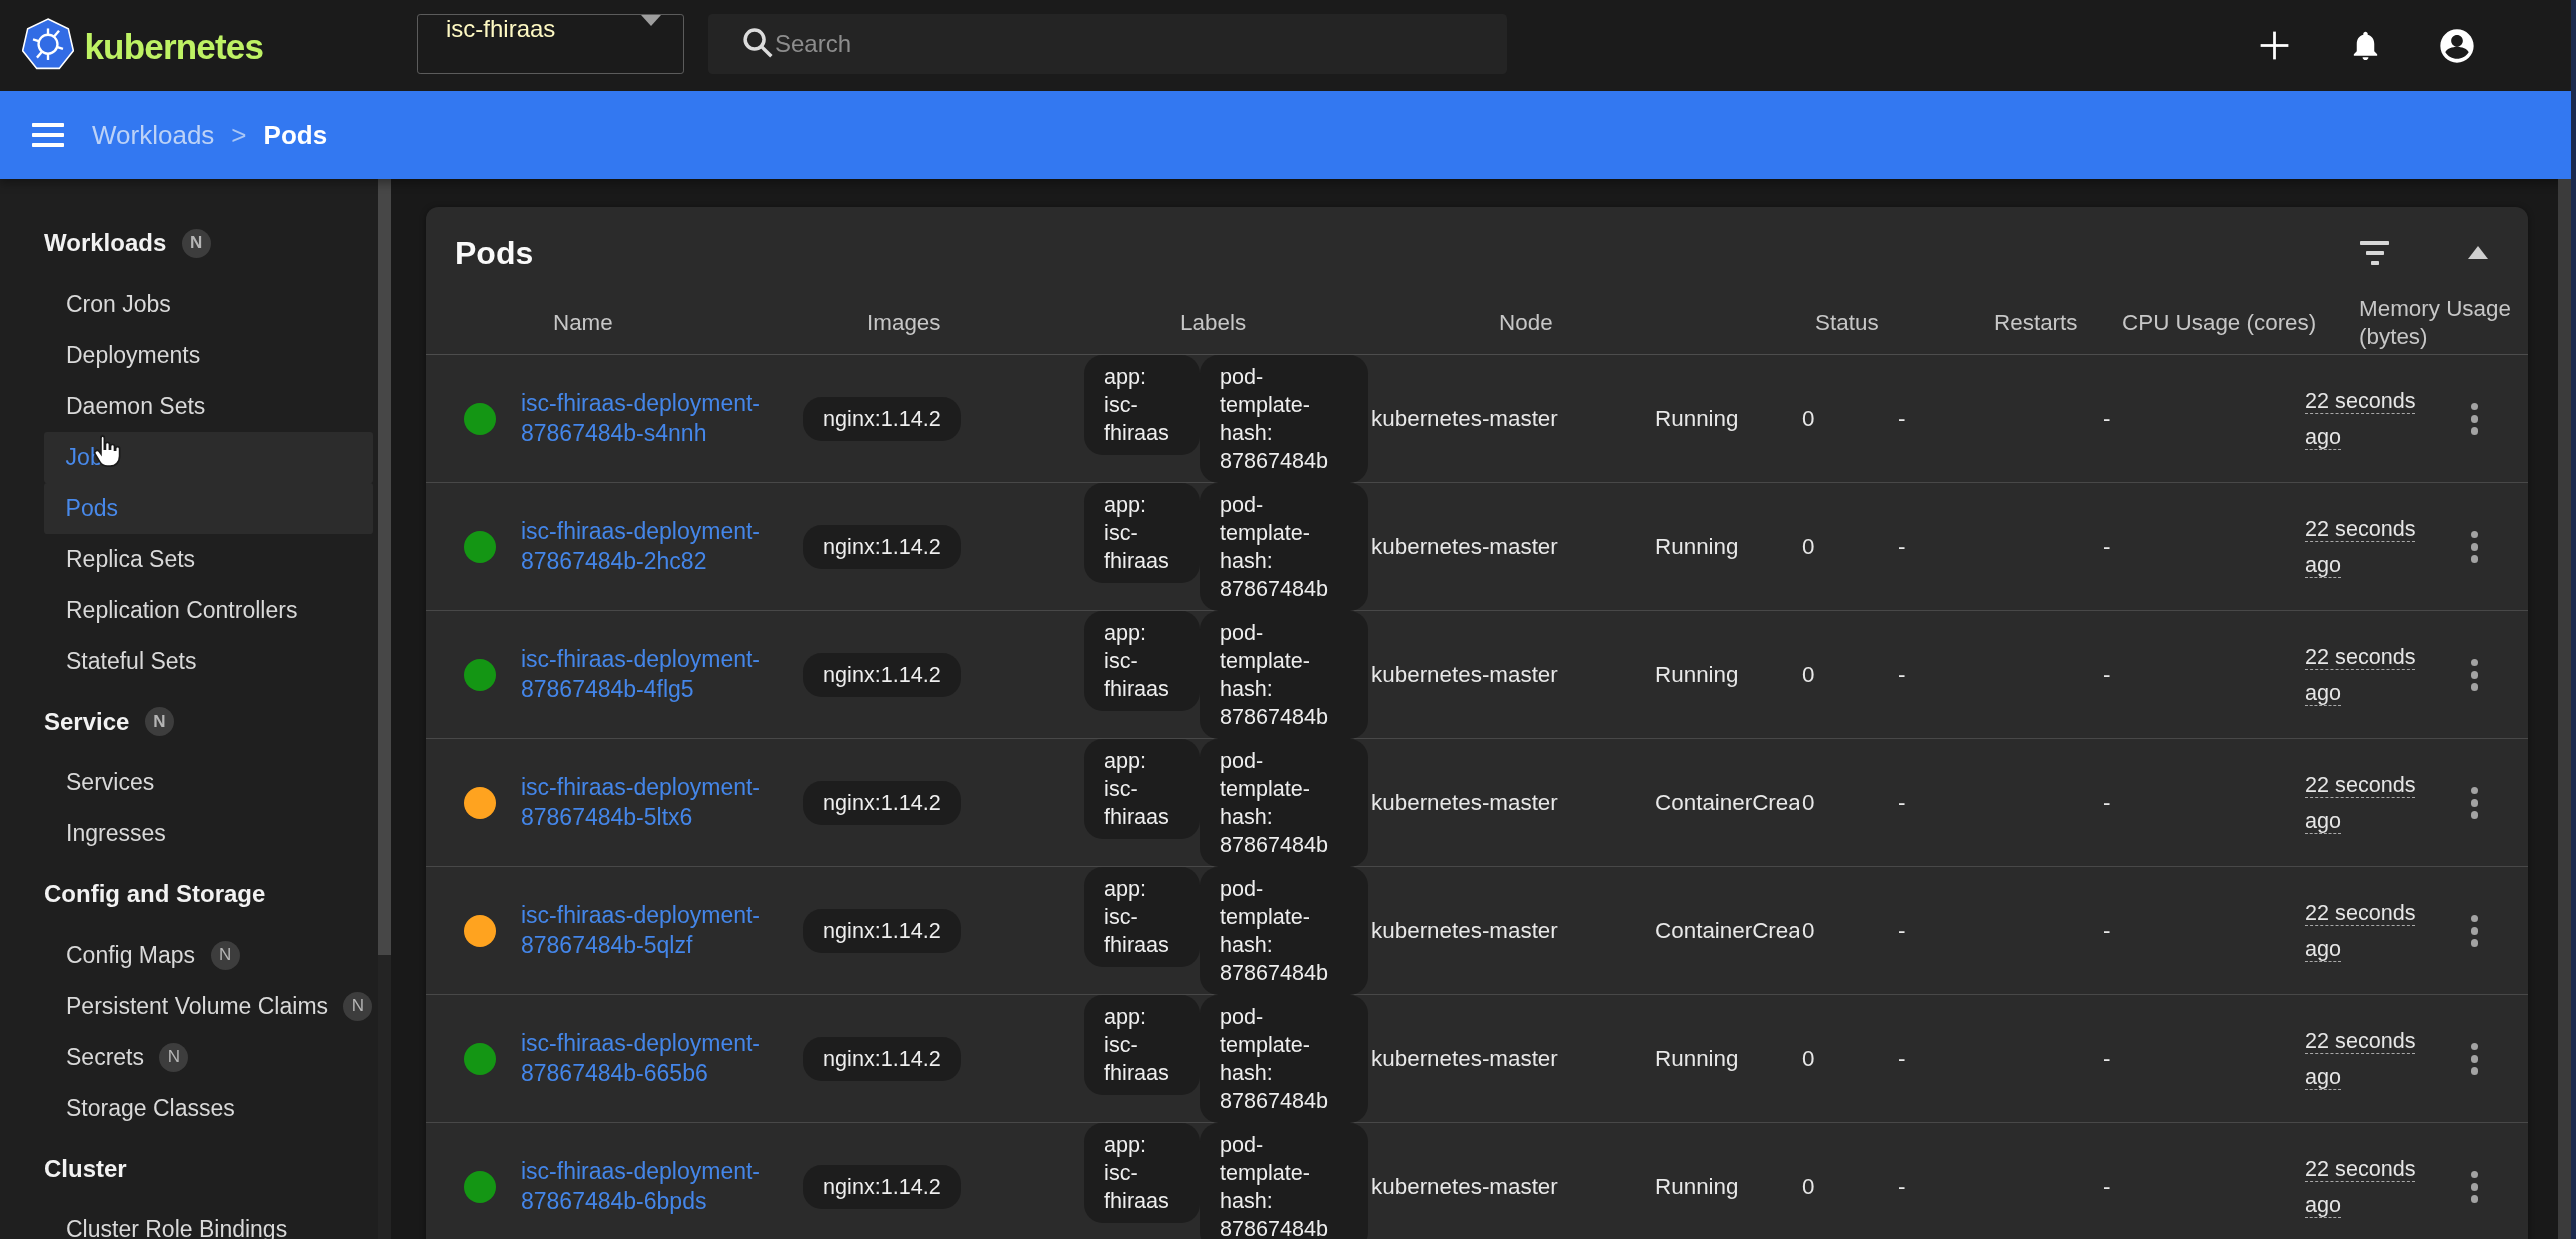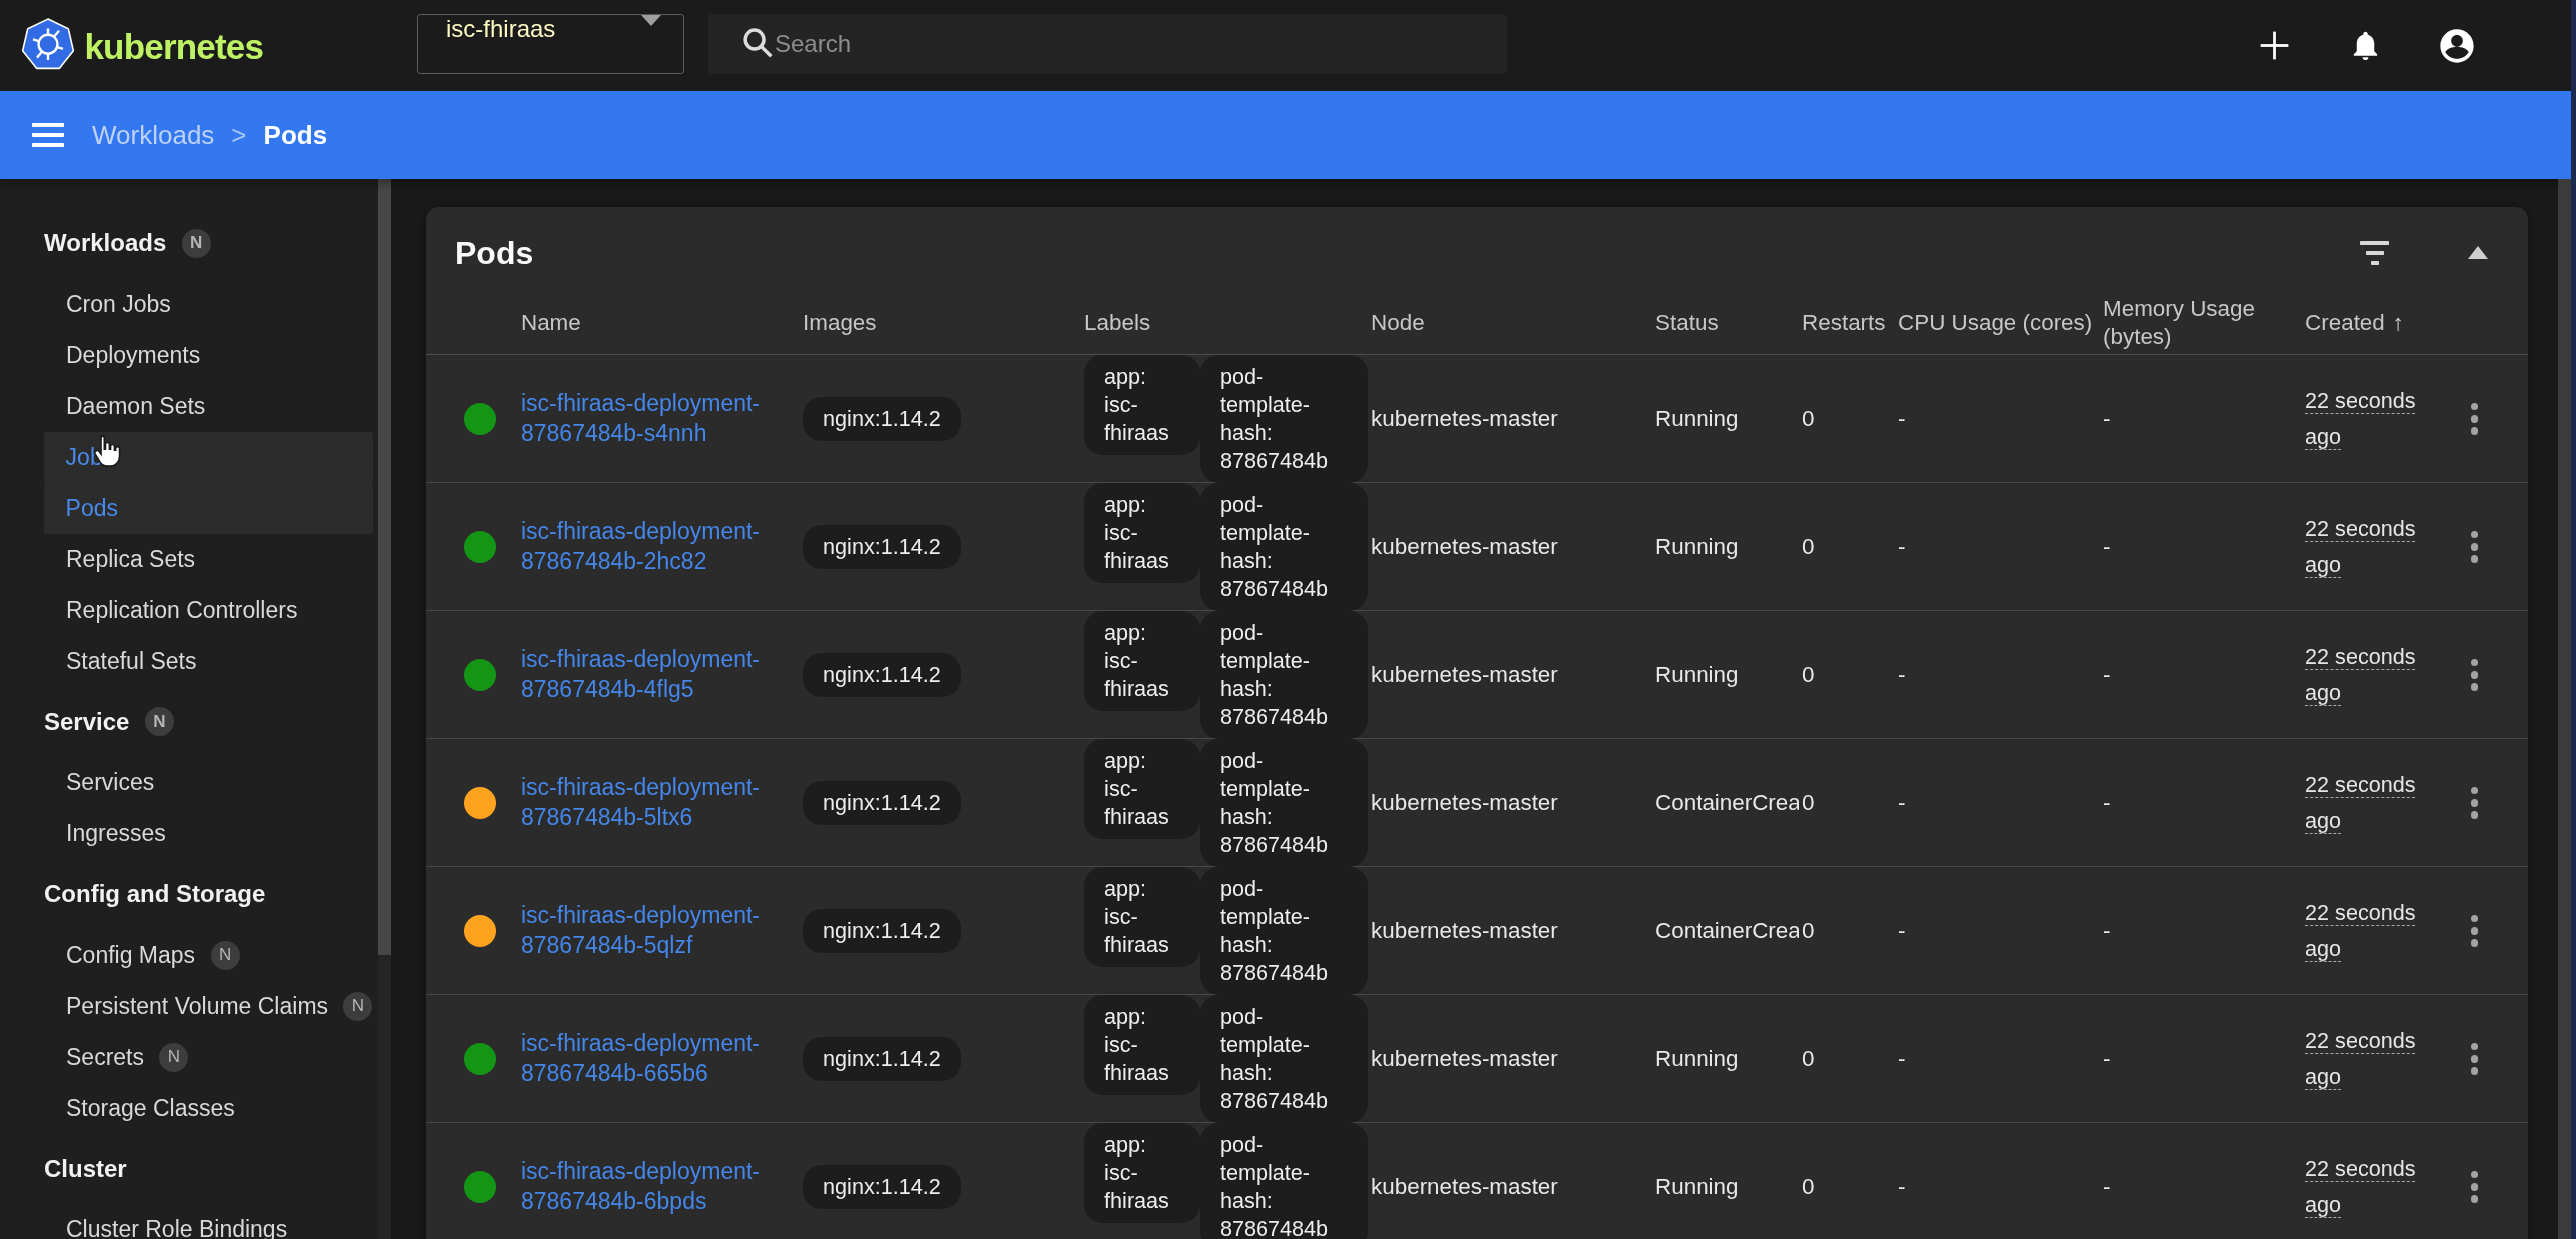--- a/index.html
+++ b/index.html
@@ -50,21 +50,21 @@
     box-shadow:0 1.5px 6.2px rgba(0,0,0,.4); z-index:5; }
   .card-title { position:absolute; left:29px; top:28px; font-size:32px; color:#fafafa; }
   .card-tools { position:absolute; right:40px; top:29px; display:flex; align-items:center; gap:74px; }
   .filter-icon { display:flex; flex-direction:column; align-items:center; gap:5.4px; cursor:pointer; padding:4.6px; }
   .filter-icon div { height:4.6px; background:#d8d8d8; border-radius:0.8px; }
   .f1{width:29px;} .f2{width:18.5px;} .f3{width:7.7px;}
   .collapse-caret { width:0; height:0; border-left:10.8px solid transparent; border-right:10.8px solid transparent;
     border-bottom:13px solid #cfcfcf; cursor:pointer; }
 
   .grid { display:grid; grid-template-columns:81px 293px 281px 287px 284px 147px 96px 205px 202px 167px 59px; }
-  .thead { position:absolute; left:0; top:85px; width:2102px; height:62px; align-items:center; }
+  .thead { position:absolute; left:0; top:85px; width:2102px; height:62px; align-items:center;gap:32px; }
   .th { color:#c7c7c7; font-size:22.4px; padding-left:3.1px; line-height:1.25; cursor:pointer; }
   .th.c-name { padding-left:14px; }
   .sort-arrow { margin-left:7.7px; color:#d8d8d8; }
   .tbody { position:absolute; left:0; top:147px; width:2102px; border-top:1.5px solid rgba(255,255,255,.16); }
   .row { height:128px; align-items:center; border-bottom:0.8px solid rgba(255,255,255,.14); }
   .cell { color:#e8e8e8; font-size:22.4px; padding-left:3.1px; }
   .c-dot { display:flex; padding-left:38px; }
   .dot { width:32px; height:32px; border-radius:50%; }
   .dot.running { background:#149614; }
   .dot.pending { background:#ffa31f; }

